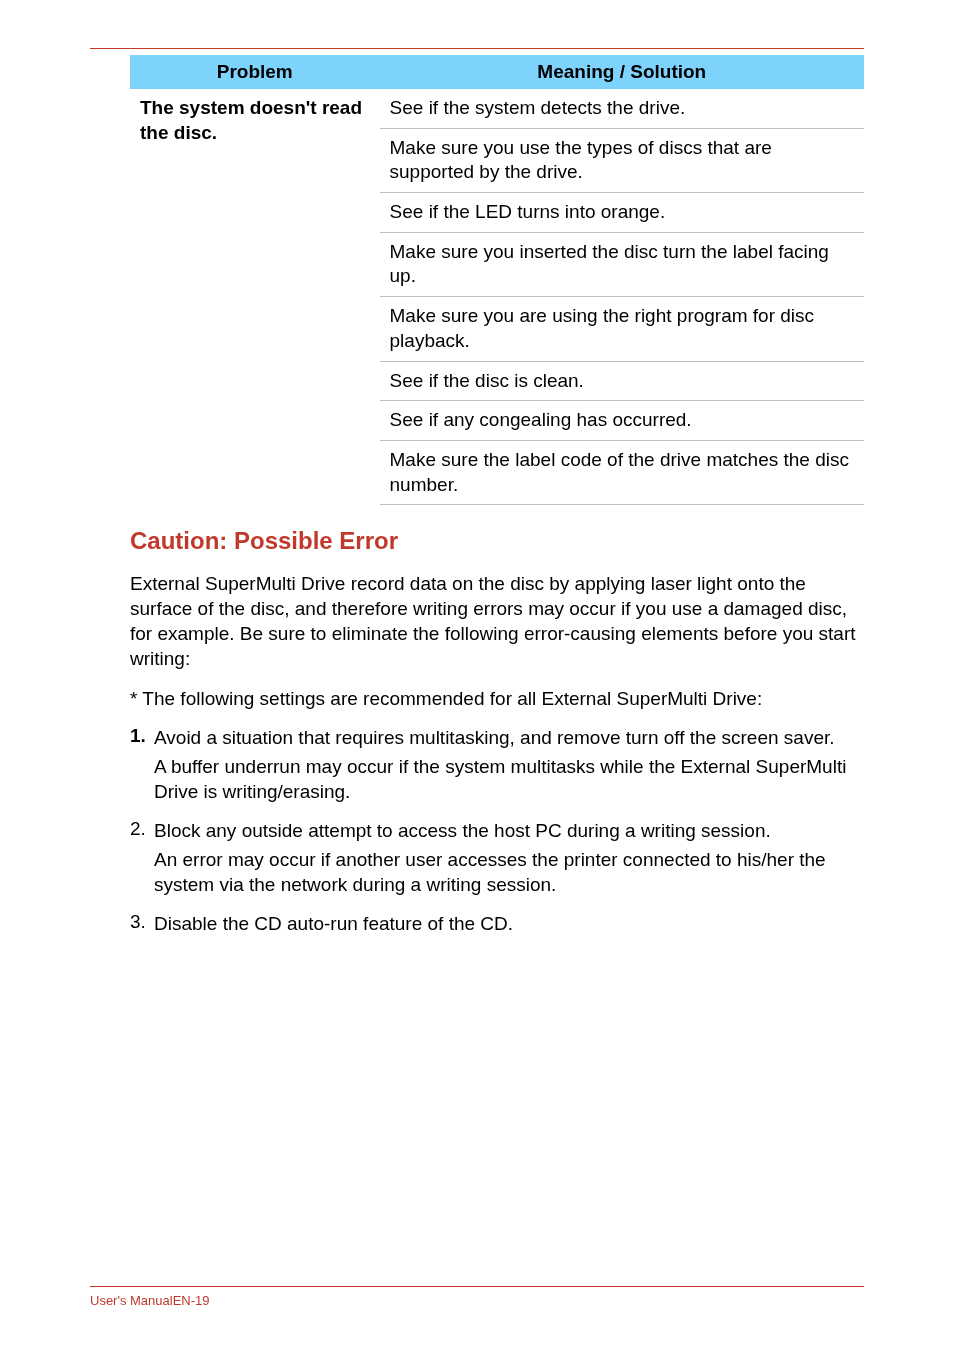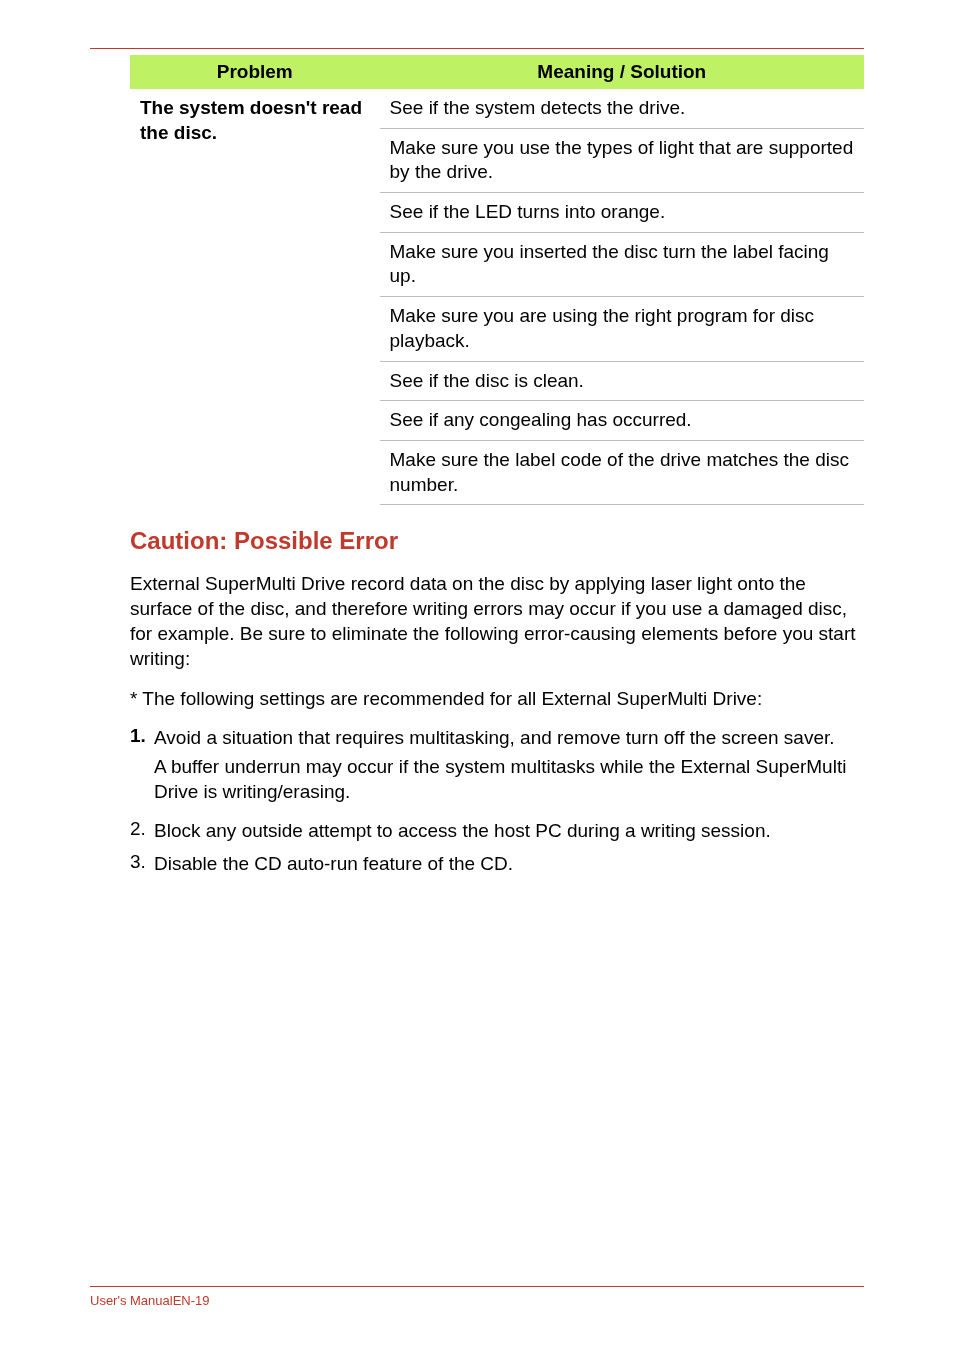--- a/index.html
+++ b/index.html
@@ -1,21 +1,21 @@
 <!DOCTYPE html>
 <html><head>
 <meta charset="utf-8">
 <style>
   * { box-sizing: border-box; margin: 0; padding: 0; }
   html, body { width: 954px; height: 1348px; background: #fff; font-family: Arial, Helvetica, sans-serif; }
   .page { width: 954px; height: 1348px; position: relative; padding: 48px 90px 40px 90px; }
   .header-line { border-top: 1px solid #c0392b; width: 100%; margin-bottom: 6px; }
   .header-text { color: #c0392b; font-size: 13px; text-align: right; margin-bottom: 22px; }
   .tbl { width: 100%; border-collapse: collapse; margin-bottom: 22px; margin-left: 40px; width: calc(100% - 40px); }
-  .tbl th { background: #bef264; padding: 6px 10px; font-size: 19px; font-weight: bold; text-align: center; }
+  .tbl th { background: #7dd3fc; padding: 6px 10px; font-size: 19px; font-weight: bold; text-align: center; }
   .tbl th.problem { width: 34%; }
   .tbl td { padding: 7px 10px; font-size: 19px; vertical-align: top; line-height: 1.3; }
   .tbl td.prob-cell { font-weight: bold; }
   .tbl td.sol-cell { border-bottom: 1px solid #bfbfbf; }
   .tbl tr.lastrow td { border-bottom: 1px solid #bfbfbf; }
   .section-heading { color: #c0392b; font-size: 24px; font-weight: bold; margin: 8px 0 16px 40px; }
   .body-para { font-size: 19px; line-height: 1.32; margin: 0 0 14px 40px; }
   .list { margin-left: 40px; }
   .list-item { display: flex; margin-bottom: 4px; }
   .list-num { font-size: 19px; width: 24px; flex-shrink: 0; }
@@ -38,21 +38,21 @@
     <tbody>
         <tr>
       <th class="problem">Problem</th>
       <th>Meaning / Solution</th>
     </tr>
     <tr>
       <td class="prob-cell" rowspan="8">The system doesn't read the disc.</td>
       <td class="sol-cell">See if the system detects the drive.</td>
     </tr>
     <tr>
-          <td class="sol-cell">Make sure you use the types of light that are supported by the drive.</td>
+          <td class="sol-cell">Make sure you use the types of discs that are supported by the drive.</td>
         </tr>
     <tr>
           <td class="sol-cell">See if the LED turns into orange.</td>
         </tr>
     <tr>
           <td class="sol-cell">Make sure you inserted the disc turn the label facing up.</td>
         </tr>
     <tr>
           <td class="sol-cell">Make sure you are using the right program for disc playback.</td>
         </tr>
@@ -78,20 +78,21 @@
       <div class="list-num bold">1.</div>
       <div class="list-content">
         <div class="list-title">Avoid a situation that requires multitasking, and remove turn off the screen saver.</div>
         <div class="list-desc">A buffer underrun may occur if the system multitasks while the External SuperMulti Drive is writing/erasing.</div>
       </div>
     </div>
     <div class="list-item">
       <div class="list-num">2.</div>
       <div class="list-content">
         <div class="list-title">Block any outside attempt to access the host PC during a writing session.</div>
+        <div class="list-desc">An error may occur if another user accesses the printer connected to his/her the system via the network during a writing session.</div>
       </div>
     </div>
     <div class="list-item">
       <div class="list-num">3.</div>
       <div class="list-content">
         <div class="list-title">Disable the CD auto-run feature of the CD.</div>
       </div>
     </div>
   </div>
 

